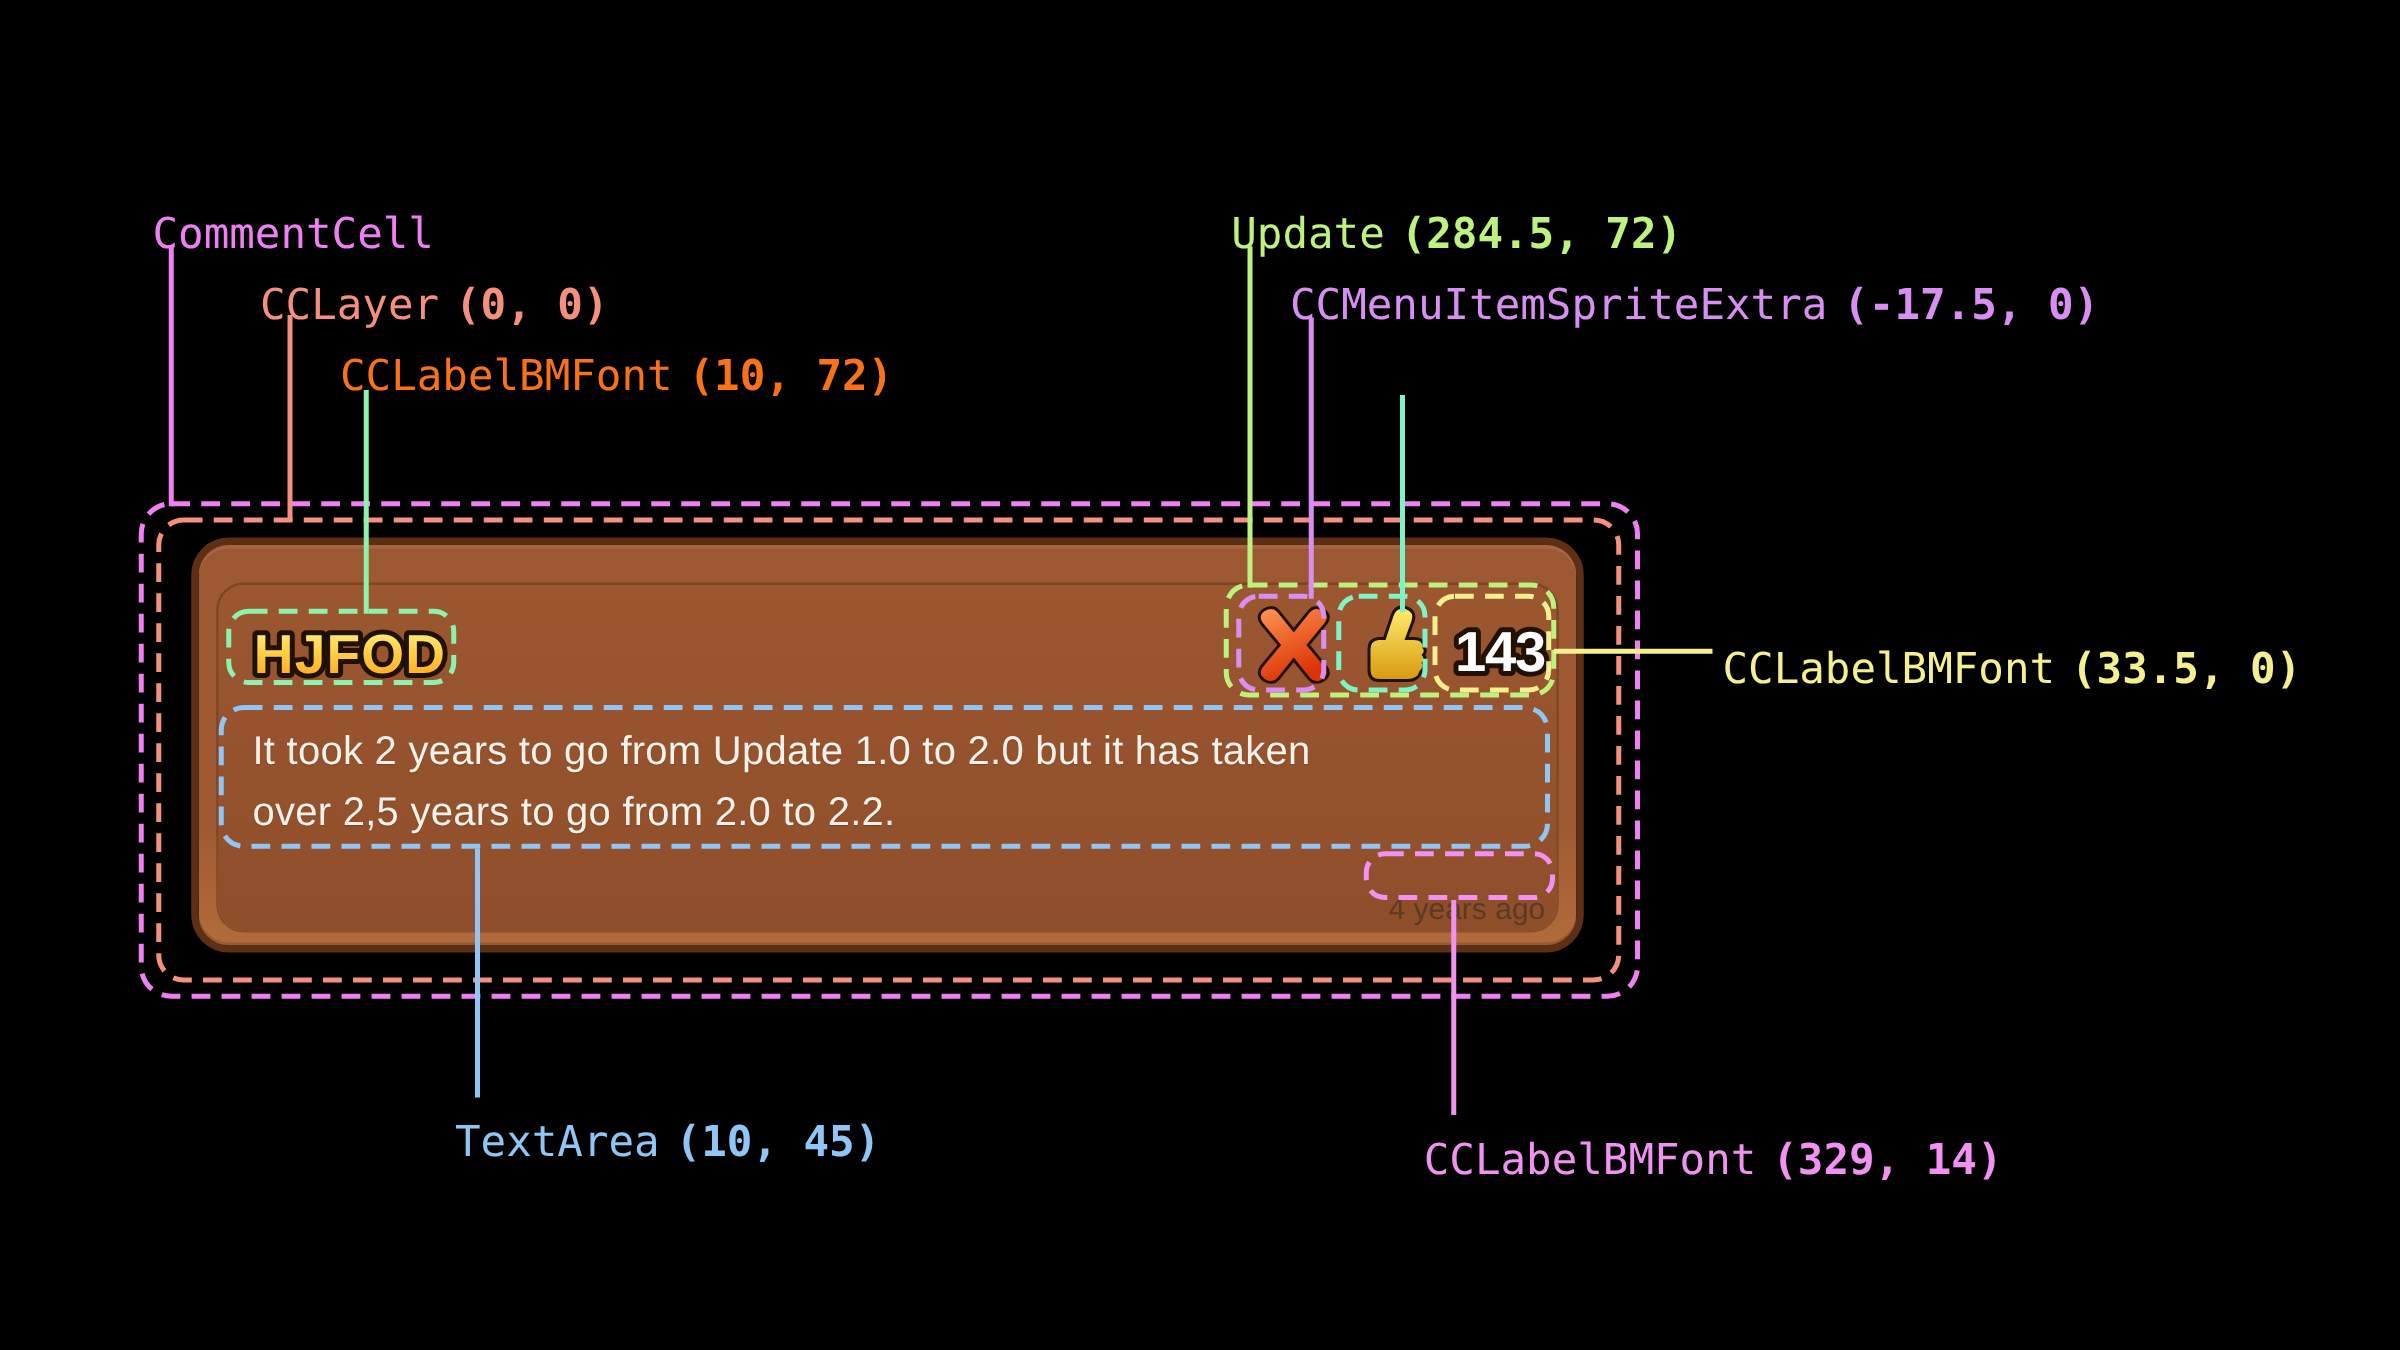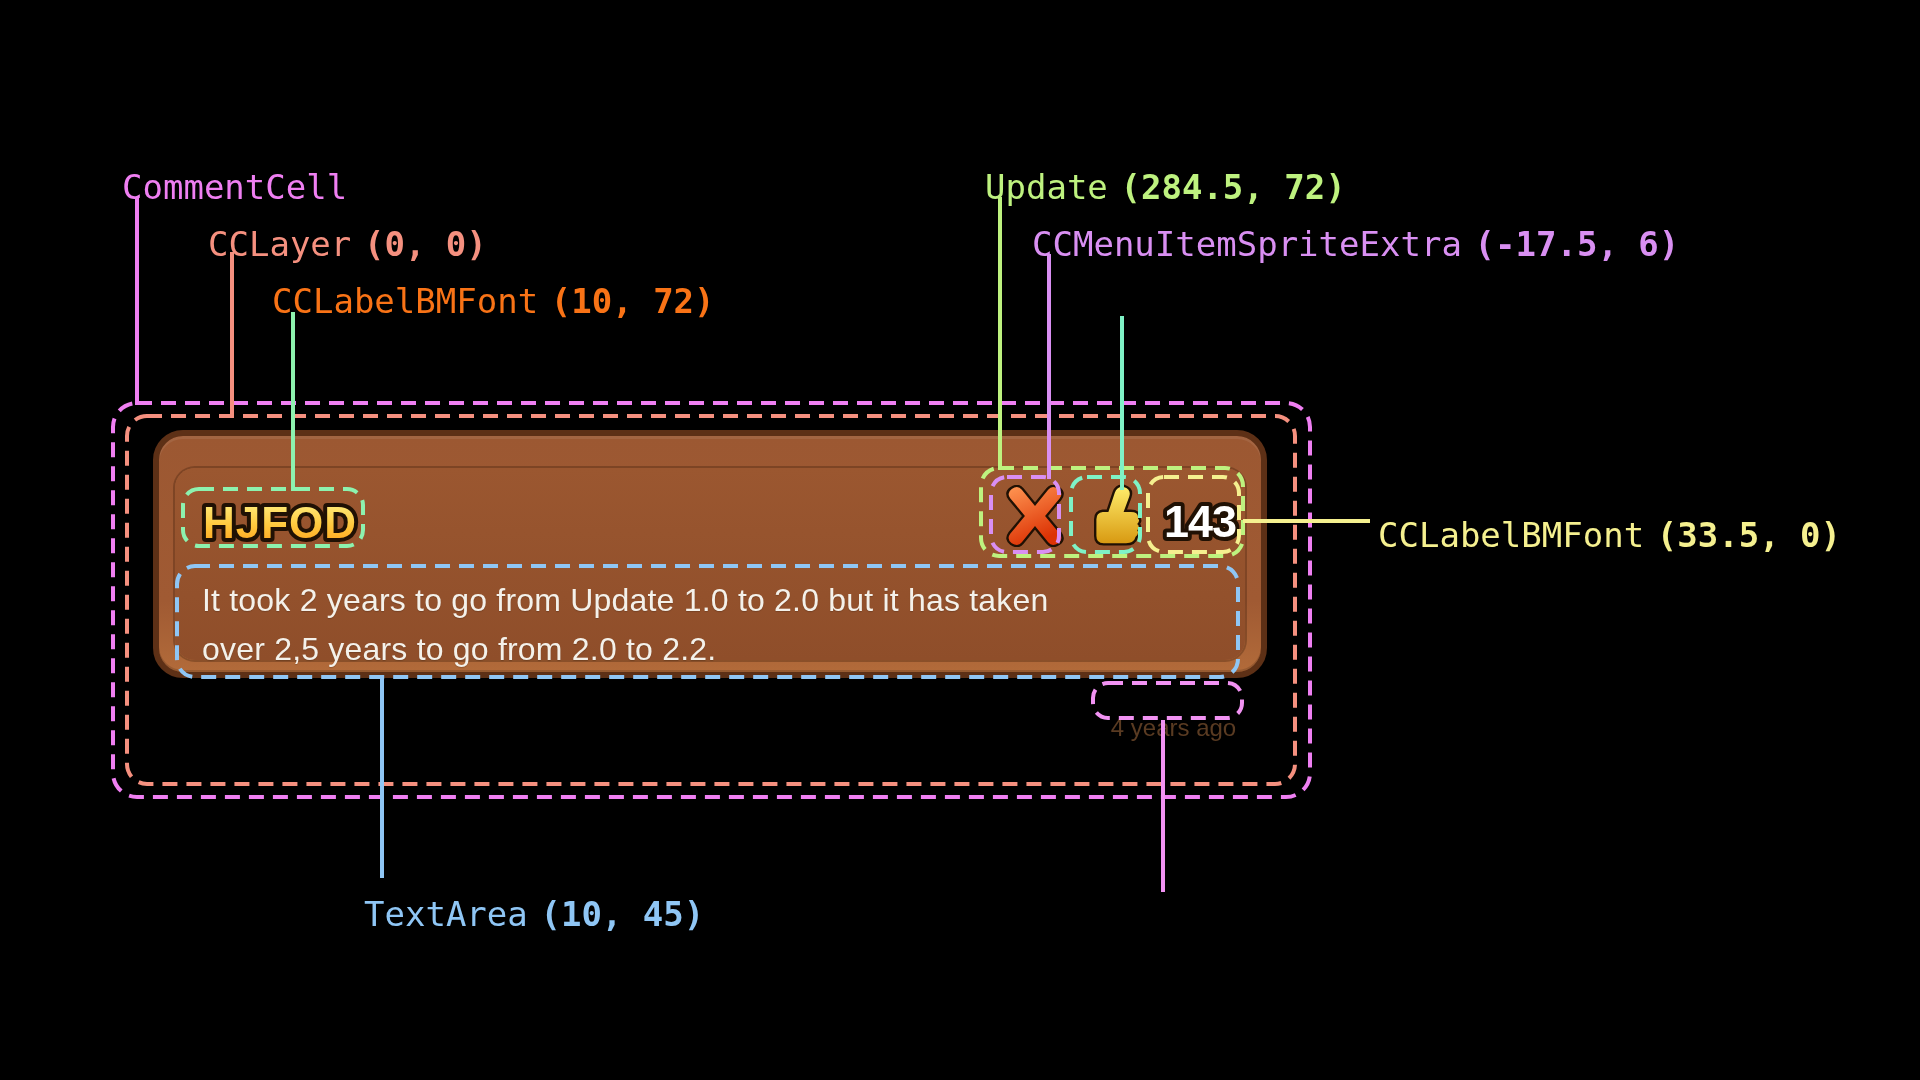--- a/index.html
+++ b/index.html
@@ -30,21 +30,21 @@
     pointer-events: none;
     z-index: 5;
   }
   .outline { fill: none; stroke-width: 4; stroke-dasharray: 15 9; }
   .leader  { fill: none; stroke-width: 4; }
 
   
   .comment-box {
     position: absolute;
     left: 153px; top: 430px;
-    width: 1114px; height: 248px;
+    width: 1114px; height: 332px;
     box-sizing: border-box;
     border: 6px solid #5d3016;
     border-radius: 30px;
     background: linear-gradient(#9c5832 0%, #a05a33 70%, #b26b3a 100%);
     box-shadow: inset 0 3px 0 rgba(255,255,255,0.08), inset 0 -2px 0 rgba(0,0,0,0.15);
     z-index: 1;
   }
   .comment-inner {
     position: absolute;
     left: 16px; right: 16px; top: 32px; bottom: 12px;
@@ -166,26 +166,29 @@
 
   <div class="node-label" style="left: 272px; top: 269px; color: #f97316; text-align: center;">
     <span class="nm">CCLabelBMFont</span><span class="crd">(10, 72)</span>
   </div>
 
   <div class="node-label" style="left: 985px; top: 155px; color: rgb(190, 242, 127);">
     <span class="nm">Update</span><span class="crd">(284.5, 72)</span>
   </div>
 
   <div class="node-label" style="left: 1032px; top: 212px; color: rgb(217, 143, 242);">
-    <span class="nm">CCMenuItemSpriteExtra</span><span class="crd">(-17.5, 6)</span>
+    <span class="nm">CCMenuItemSpriteExtra</span><span class="crd">(-17.5, 0)</span>
   </div>
 
 
   <div class="node-label" style="left: 1378px; top: 503px; color: rgb(245, 240, 143);">
     <span class="nm">CCLabelBMFont</span><span class="crd">(33.5, 0)</span>
   </div>
 
   <div class="node-label" style="left: 364px; top: 882px; color: rgb(143, 198, 245);">
     <span class="nm">TextArea</span><span class="crd">(10, 45)</span>
   </div>
 
+  <div class="node-label" style="left: 1139px; top: 896px; color: rgb(241, 146, 242);">
+    <span class="nm">CCLabelBMFont</span><span class="crd">(329, 14)</span>
+  </div>
 
 </div>
 
 </body></html>

